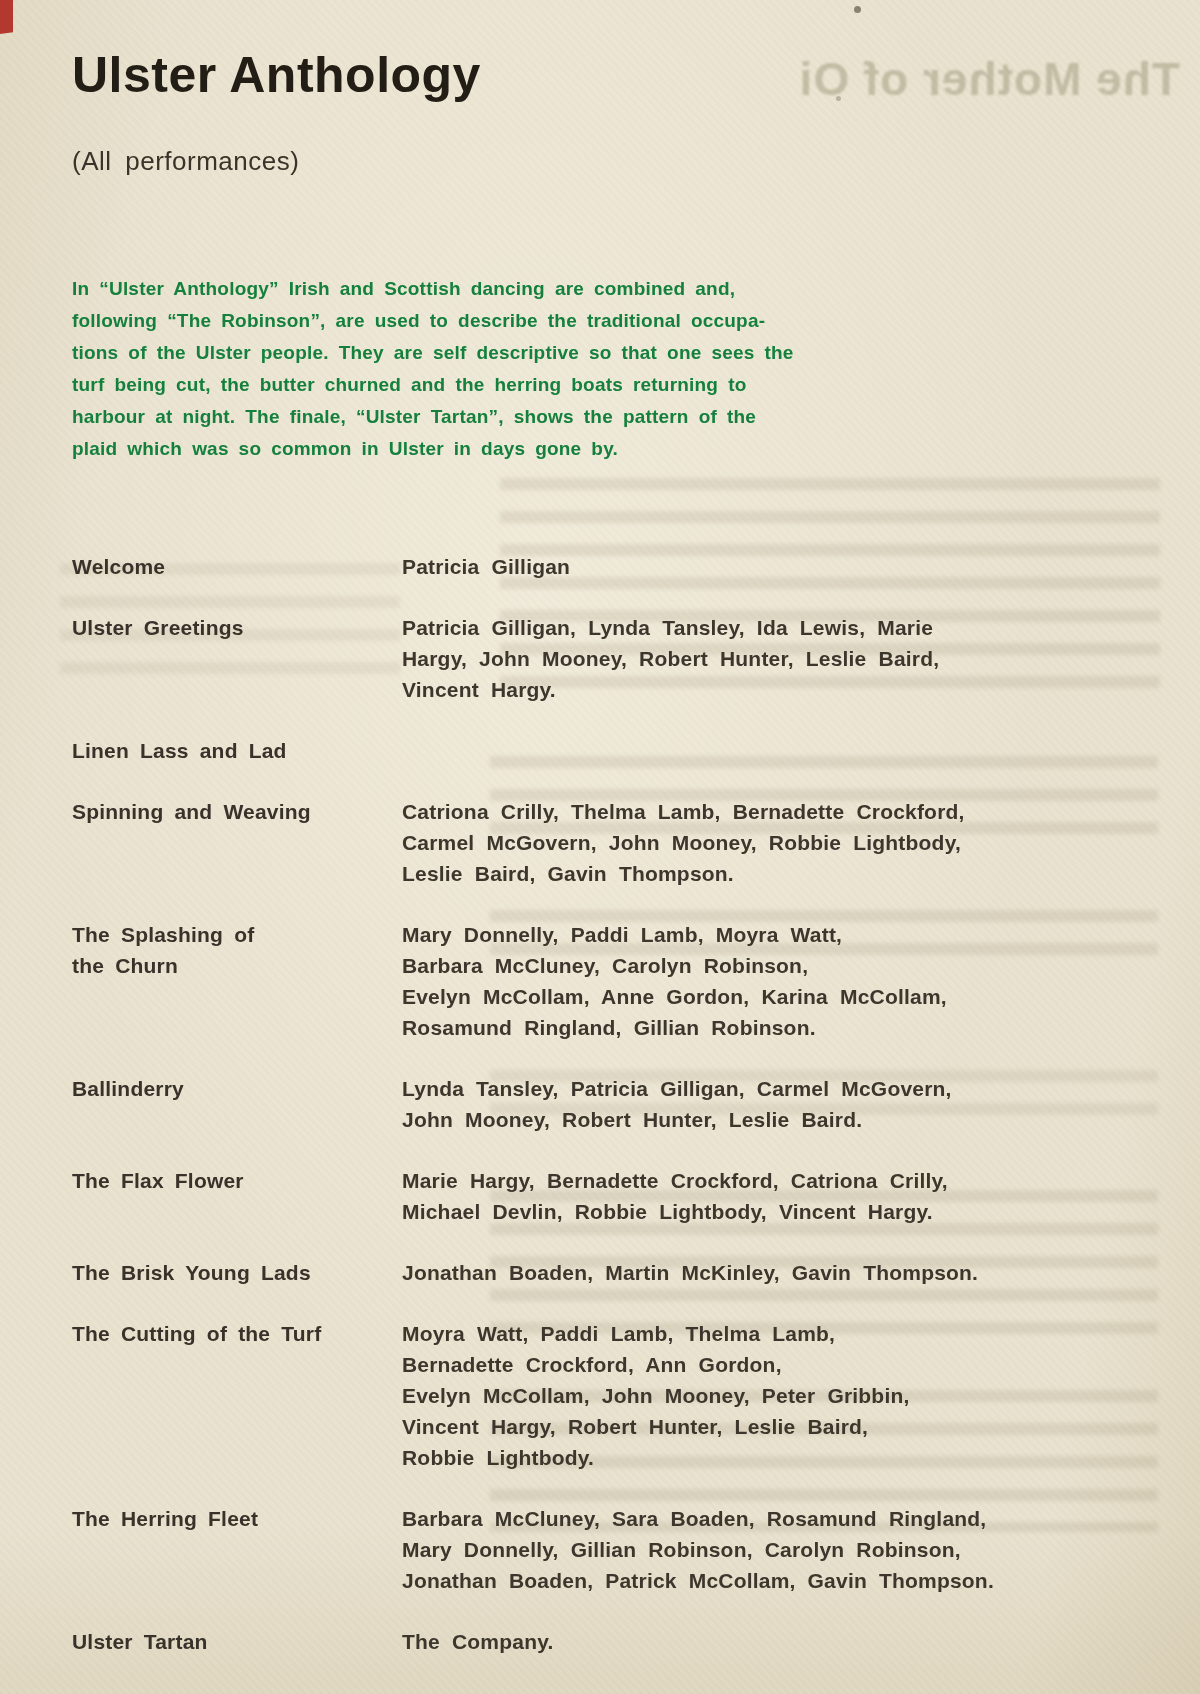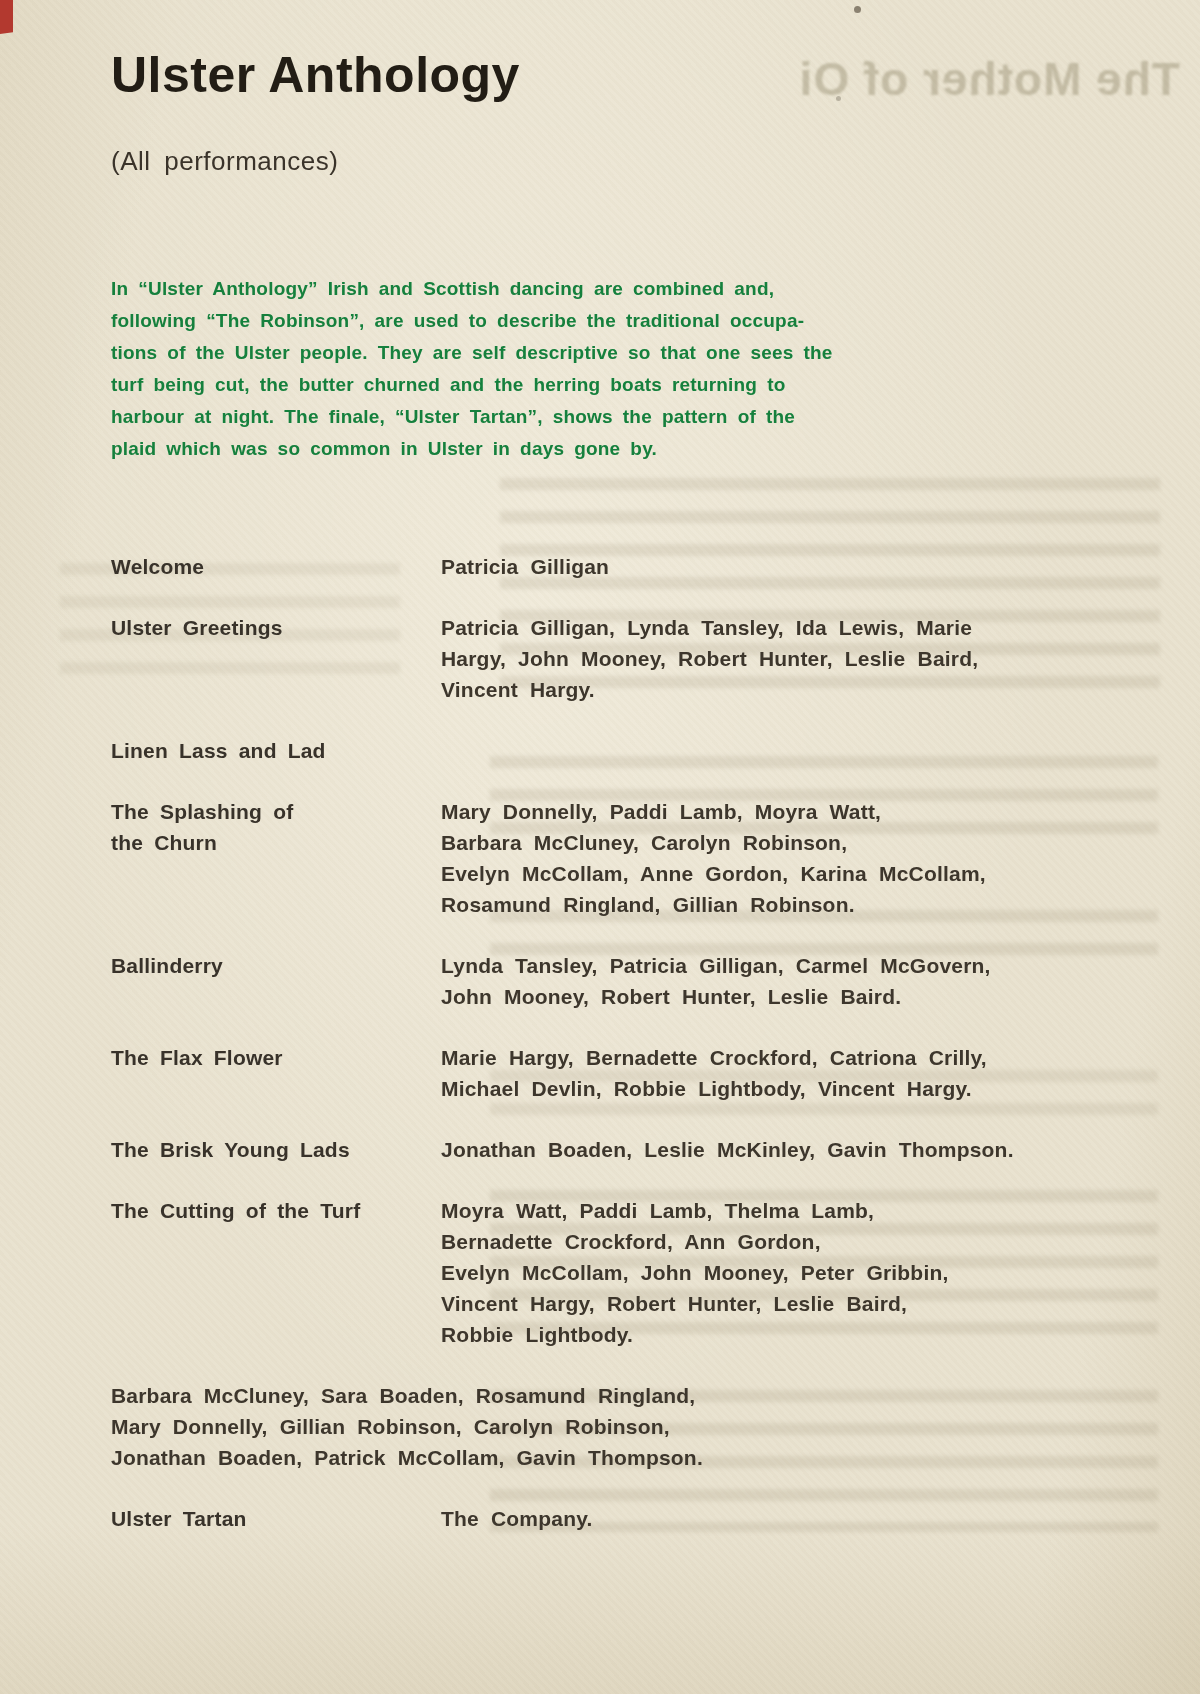--- a/index.html
+++ b/index.html
@@ -65,23 +65,22 @@
     filter: blur(2.2px);
     opacity: 0.13;
     background: repeating-linear-gradient(to bottom,
       rgba(110,96,66,0) 0px, rgba(110,96,66,0) 8px,
       rgba(110,96,66,0.9) 8px, rgba(110,96,66,0.9) 20px,
       rgba(110,96,66,0) 20px, rgba(110,96,66,0) 33px);
   }
   .page {
     position: absolute;
     inset: 0;
-    padding: 46px 0 0 99px;
+    padding: 46px 0 0 72px;
     box-sizing: border-box;
-    margin-left: 12px;
   }
   .doc-title {
     font-size: 50px;
     font-weight: bold;
     letter-spacing: 0.5px;
     color: #221d15;
     margin: 0;
   }
   .doc-subtitle {
     margin-top: 42px;
@@ -181,20 +180,28 @@
         <div class="prog-names">
           <div class="performer-line">Patricia Gilligan, Lynda Tansley, Ida Lewis, Marie</div>
           <div class="performer-line">Hargy, John Mooney, Robert Hunter, Leslie Baird,</div>
           <div class="performer-line">Vincent Hargy.</div>
         </div>
       </div>
       <div class="prog-row">
         <div class="prog-title">Linen Lass and Lad</div>
       </div>
       <div class="prog-row">
+        <div class="prog-title">Spinning and Weaving</div>
+        <div class="prog-names">
+          <div class="performer-line">Catriona Crilly, Thelma Lamb, Bernadette Crockford,</div>
+          <div class="performer-line">Carmel McGovern, John Mooney, Robbie Lightbody,</div>
+          <div class="performer-line">Leslie Baird, Gavin Thompson.</div>
+        </div>
+      </div>
+      <div class="prog-row">
         <div class="prog-title">The Splashing of
 the Churn</div>
         <div class="prog-names">
           <div class="performer-line">Mary Donnelly, Paddi Lamb, Moyra Watt,</div>
           <div class="performer-line">Barbara McCluney, Carolyn Robinson,</div>
           <div class="performer-line">Evelyn McCollam, Anne Gordon, Karina McCollam,</div>
           <div class="performer-line">Rosamund Ringland, Gillian Robinson.</div>
         </div>
       </div>
       <div class="prog-row">
@@ -207,34 +214,35 @@
       <div class="prog-row">
         <div class="prog-title">The Flax Flower</div>
         <div class="prog-names">
           <div class="performer-line">Marie Hargy, Bernadette Crockford, Catriona Crilly,</div>
           <div class="performer-line">Michael Devlin, Robbie Lightbody, Vincent Hargy.</div>
         </div>
       </div>
       <div class="prog-row">
         <div class="prog-title">The Brisk Young Lads</div>
         <div class="prog-names">
-          <div class="performer-line">Jonathan Boaden, Leslie McKinley, Gavin Thompson.</div>
+          <div class="performer-line">Jonathan Boaden, Martin McKinley, Gavin Thompson.</div>
         </div>
       </div>
       <div class="prog-row">
         <div class="prog-title">The Cutting of the Turf</div>
         <div class="prog-names">
           <div class="performer-line">Moyra Watt, Paddi Lamb, Thelma Lamb,</div>
           <div class="performer-line">Bernadette Crockford, Ann Gordon,</div>
           <div class="performer-line">Evelyn McCollam, John Mooney, Peter Gribbin,</div>
           <div class="performer-line">Vincent Hargy, Robert Hunter, Leslie Baird,</div>
           <div class="performer-line">Robbie Lightbody.</div>
         </div>
       </div>
       <div class="prog-row">
+        <div class="prog-title">The Herring Fleet</div>
         <div class="prog-names">
           <div class="performer-line">Barbara McCluney, Sara Boaden, Rosamund Ringland,</div>
           <div class="performer-line">Mary Donnelly, Gillian Robinson, Carolyn Robinson,</div>
           <div class="performer-line">Jonathan Boaden, Patrick McCollam, Gavin Thompson.</div>
         </div>
       </div>
       <div class="prog-row">
         <div class="prog-title">Ulster Tartan</div>
         <div class="prog-names">
           <div class="performer-line">The Company.</div>

